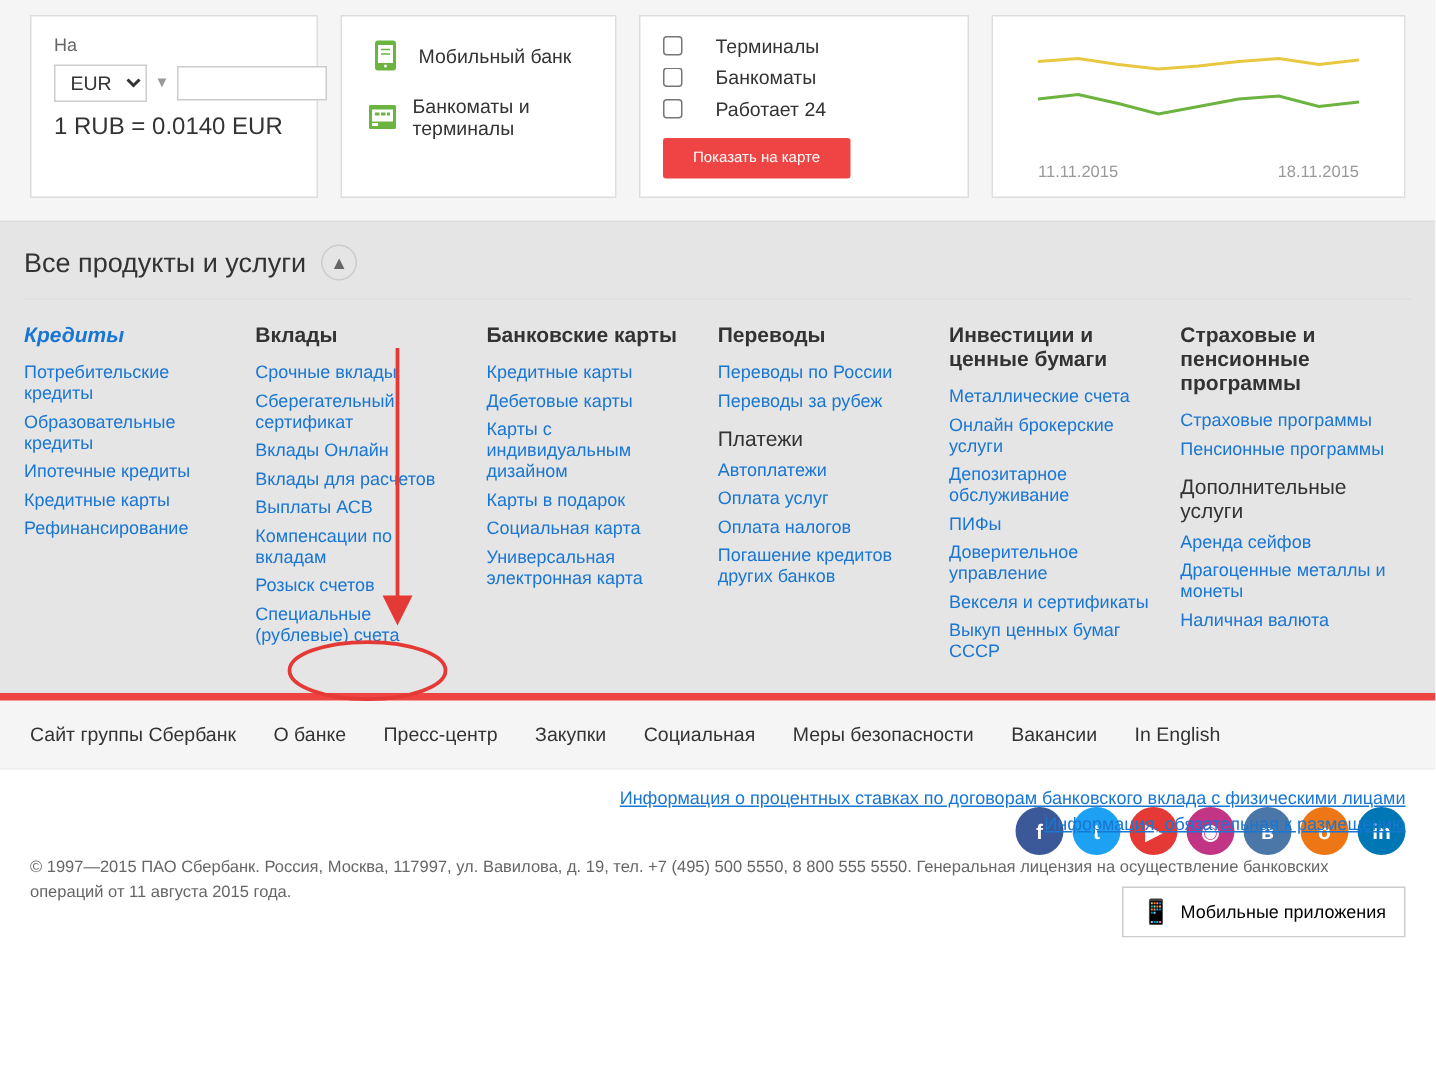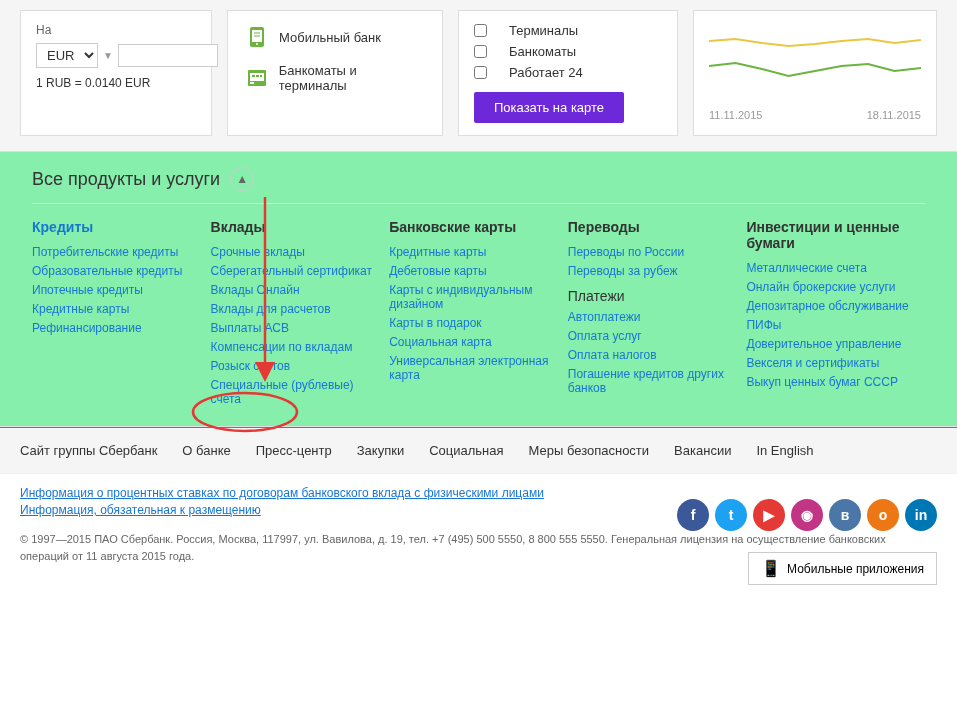--- a/index.html
+++ b/index.html
@@ -30,27 +30,27 @@
       font-size: 13px;
       cursor: pointer;
       color: #333;
     }
     .currency-input {
       border: 1px solid #ccc;
       padding: 3px 6px;
       font-size: 13px;
       width: 100px;
     }
-    .currency-rate { font-size: 12px; color: #333; }
+    .currency-rate { font-size: 16px; color: #333; }
 
     .mobile-bank-widget {
       background: #fff;
       border: 1px solid #ddd;
       padding: 12px 15px;
-      width: 216px;
+      width: 184px;
       margin-right: 15px;
       display: flex;
       flex-direction: column;
       gap: 12px;
     }
     .mobile-row { display: flex; align-items: center; gap: 8px; }
     .mobile-icon {
       width: 28px; height: 28px;
       display: flex; align-items: center; justify-content: center;
     }
@@ -61,42 +61,42 @@
       background: #fff;
       border: 1px solid #ddd;
       padding: 12px 15px;
       width: 220px;
       margin-right: 15px;
     }
     .checkbox-row { display: flex; align-items: center; gap: 22px; margin-bottom: 6px; }
     .checkbox-row input { margin: 0; }
     .atm-label { font-size: 13px; }
     .show-map-btn {
-      background: #6d28d9;
+      background: #ef4444;
       color: #fff;
       border: none;
       padding: 8px 20px;
-      font-size: 13px;
+      font-size: 10px;
       cursor: pointer;
       margin-top: 6px;
       border-radius: 2px;
     }
 
     .chart-widget {
       background: #fff;
       border: 1px solid #ddd;
-      padding: 10px 15px;
+      padding: 10px 30px;
       flex: 1;
     }
     .chart-dates { display: flex; justify-content: space-between; font-size: 11px; color: #999; margin-top: 5px; }
 
     
     .products-section {
-      background: #86efac;
-      padding: 15px 32px;
+      background: #e5e5e5;
+      padding: 15px 16px;
       border-bottom: 1px solid #e0e0e0;
     }
     .products-header {
       display: flex;
       align-items: center;
       gap: 10px;
       padding-bottom: 12px;
       border-bottom: 1px solid #e0e0e0;
       margin-bottom: 15px;
     }
@@ -117,56 +117,56 @@
     }
     .product-col {
       flex: 1;
       padding-right: 15px;
     }
     .product-col-header {
       font-size: 14px;
       font-weight: bold;
       margin-bottom: 10px;
     }
-    .product-col-header.blue { color: #1976d2; }
+    .product-col-header.blue { color: #1976d2; font-style: italic; }
     .product-col-header.black { color: #333; }
     .product-link {
       display: block;
       color: #1976d2;
       text-decoration: none;
       font-size: 12px;
       margin-bottom: 5px;
       cursor: pointer;
     }
     .section-break { margin-top: 10px; }
     .section-title { font-size: 14px; font-weight: normal; color: #333; margin-bottom: 6px; }
 
     
     .footer-nav {
       background: #f5f5f5;
-      border-top: 1px solid #ef4444;
+      border-top: 5px solid #ef4444;
       padding: 15px 20px;
       display: flex;
       align-items: center;
       gap: 25px;
       flex-wrap: wrap;
     }
     .footer-nav-item {
       font-size: 13px;
       color: #333;
       cursor: pointer;
       text-decoration: none;
     }
 
     
     .bottom-info {
       padding: 12px 20px;
       border-top: 1px solid #eee;
     }
-    .info-links { margin-bottom: 12px; }
+    .info-links { margin-bottom: 12px; text-align: right; }
     .info-link {
       display: block;
       color: #1976d2;
       text-decoration: underline;
       font-size: 12px;
       margin-bottom: 3px;
       cursor: pointer;
     }
 
     .social-row {
@@ -354,20 +354,31 @@
         <div class="product-col-header black">Инвестиции и ценные бумаги</div>
         <a class="product-link">Металлические счета</a>
         <a class="product-link">Онлайн брокерские услуги</a>
         <a class="product-link">Депозитарное обслуживание</a>
         <a class="product-link">ПИФы</a>
         <a class="product-link">Доверительное управление</a>
         <a class="product-link">Векселя и сертификаты</a>
         <a class="product-link">Выкуп ценных бумаг СССР</a>
       </div>
 
+      <div class="product-col">
+        <div class="product-col-header black">Страховые и пенсионные программы</div>
+        <a class="product-link">Страховые программы</a>
+        <a class="product-link">Пенсионные программы</a>
+        <div class="section-break">
+          <div class="section-title">Дополнительные услуги</div>
+          <a class="product-link">Аренда сейфов</a>
+          <a class="product-link">Драгоценные металлы и монеты</a>
+          <a class="product-link">Наличная валюта</a>
+        </div>
+      </div>
 
     </div>
   </div>
 
   <div style="position:relative; height:0;">
     <svg style="position:absolute; left:0; top:-430px; width:957px; height:450px; pointer-events:none; z-index:200;">
 
       <line x1="265" y1="200" x2="265" y2="370" stroke="#e53935" stroke-width="2.5"></line>
 
       <polygon points="255,365 275,365 265,385" fill="#e53935"></polygon>

